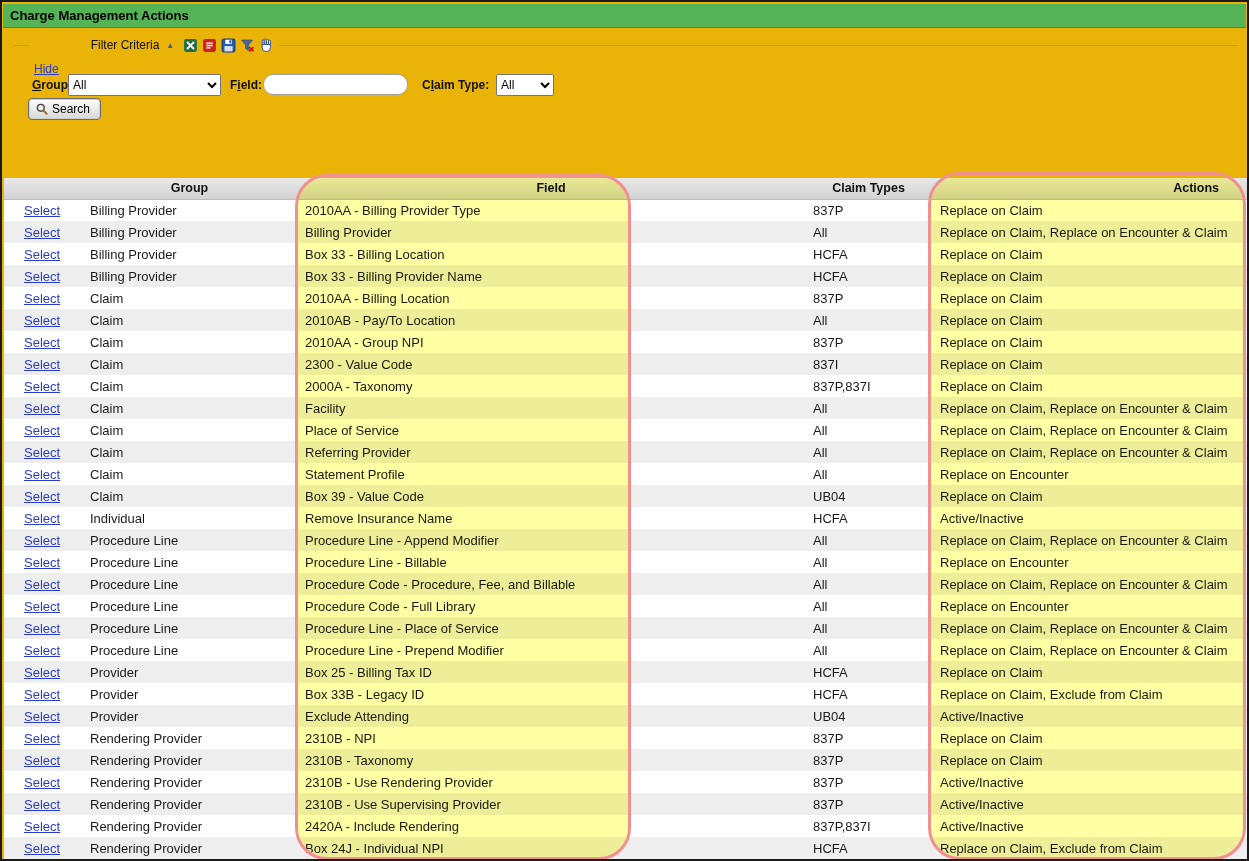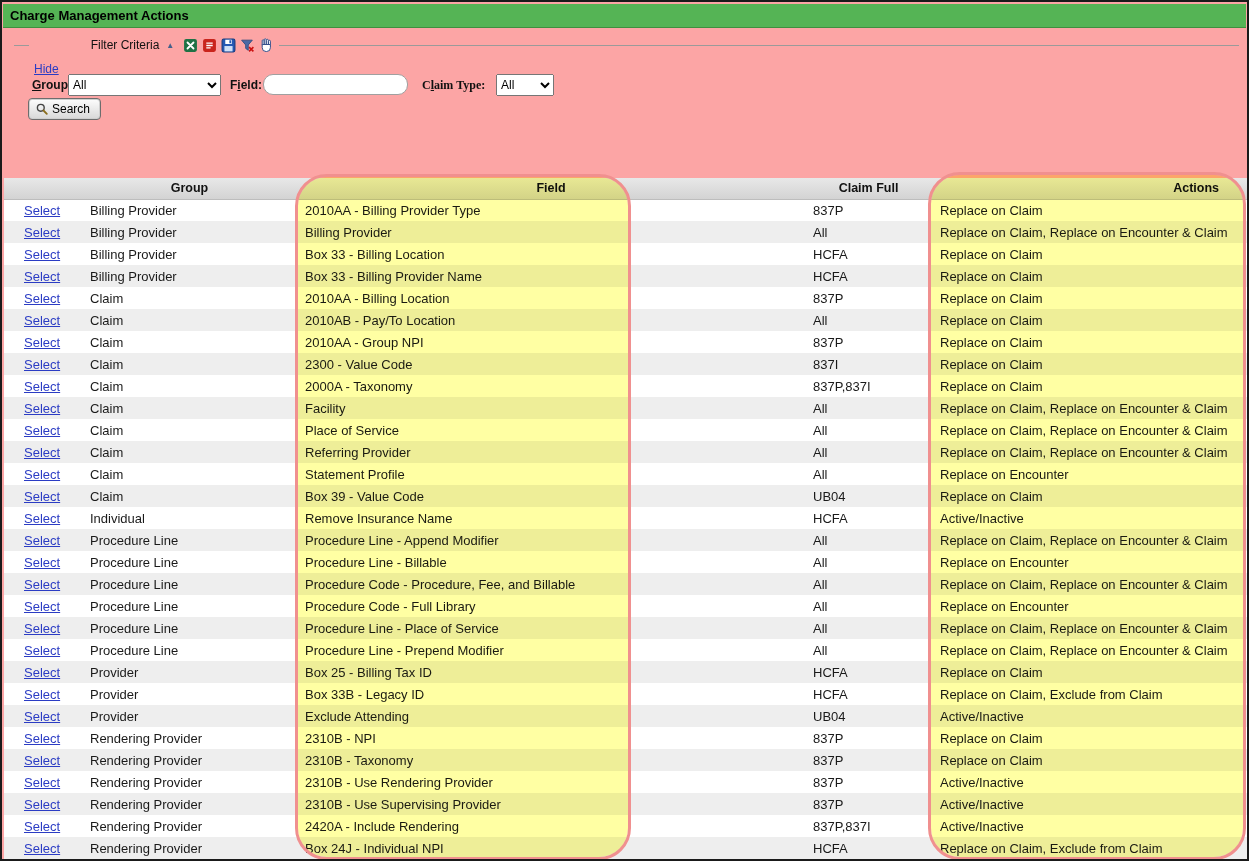--- a/index.html
+++ b/index.html
@@ -1,19 +1,19 @@
 <!DOCTYPE html>
 <html><head>
 <meta charset="utf-8">
 <style>
   * { box-sizing: border-box; margin: 0; padding: 0; }
   html,body { background:#fff; font-family:"Liberation Sans", sans-serif; }
   .window {
     position: relative; width: 1249px; height: 861px;
-    border: 2px solid #1a1a1a; background: #fca5a5; overflow: hidden;
+    border: 2px solid #1a1a1a; background: #eab308; overflow: hidden;
   }
   
   .titlebar {
     position: absolute; left: 1px; top: 2px; right: 1px; height: 24px;
     background: #55b455; border-bottom: 1px solid #3f8f3f;
     display: flex; align-items: center; padding-left: 7px;
     font-size: 13px; font-weight: bold; color: #000;
   }
   
   .filter-header {
@@ -25,21 +25,21 @@
   .hline.trail { flex: 1; }
   .hide-link { color: #2b3cc4; text-decoration: underline; cursor: pointer; margin-top: 47px; }
   .panel-title { color: #111; padding-left: 27px; }
   .collapse { font-size: 8px; color: #44608a; cursor: pointer; padding: 0 2px; }
   .toolbar { display: inline-flex; align-items: center; gap: 4px; margin-left: 2px; }
   .toolbar .icn { display: inline-flex; width: 15px; height: 15px; cursor: pointer; }
   
   .flabel { position: absolute; font-size: 12px; font-weight: bold; color: #111; }
   .lbl-group { left: 30px; top: 76px; }
   .lbl-field { left: 228px; top: 76px; text-align: right; }
-  .lbl-claim { left: 420px; top: 76px; font-family: Liberation Serif, serif; }
+  .lbl-claim { left: 420px; top: 76px; }
   .sel { position: absolute; font-size: 12px; font-family:"Liberation Sans",sans-serif; height: 22px; }
   .sel-group { left: 66px; top: 72px; width: 153px; }
   .sel-claim { left: 494px; top: 72px; width: 58px; }
   .txt-field {
     position: absolute; left: 261px; top: 72px; width: 145px; height: 21px;
     border: 1px solid #a0a0a0; border-radius: 10px; padding: 0 9px;
     font-size: 12px; font-family:"Liberation Sans",sans-serif; outline: none;
   }
   .search-btn {
     position: absolute; left: 26px; top: 96px; height: 22px; padding: 0 10px 0 7px;
@@ -165,21 +165,21 @@
         <col style="width:215px">
         <col style="width:508px">
         <col style="width:127px">
         <col style="width:317px">
     </colgroup>
     <thead>
       <tr>
         <th class="c-sel"></th>
         <th class="c-grp">Group</th>
         <th class="c-fld">Field</th>
-        <th class="c-clm">Claim Full</th>
+        <th class="c-clm">Claim Types</th>
         <th class="c-act">Actions</th>
       </tr>
     </thead>
     <tbody>
         <tr>
       <td class="c-sel"><a class="sel-link">Select</a></td>
       <td class="c-grp">Billing Provider</td>
       <td class="c-fld">2010AA - Billing Provider Type</td>
       <td class="c-clm">837P</td>
       <td class="c-act">Replace on Claim</td>

